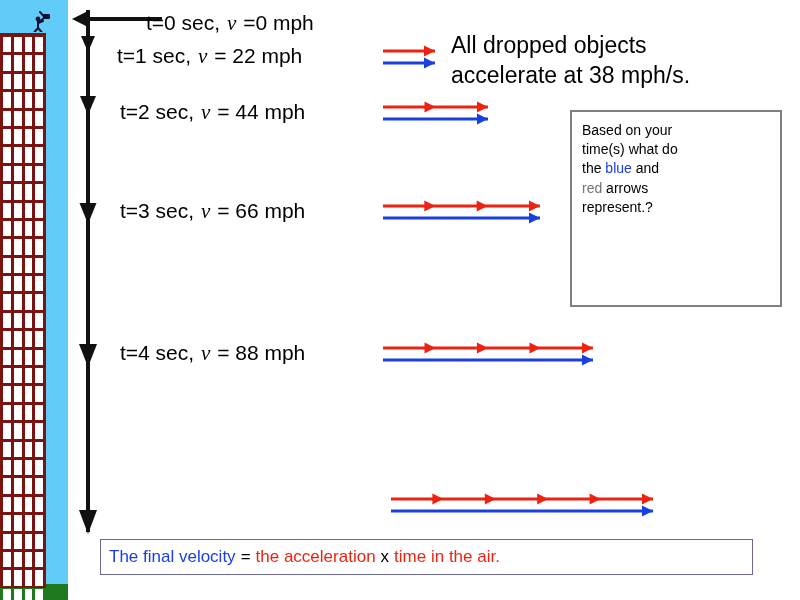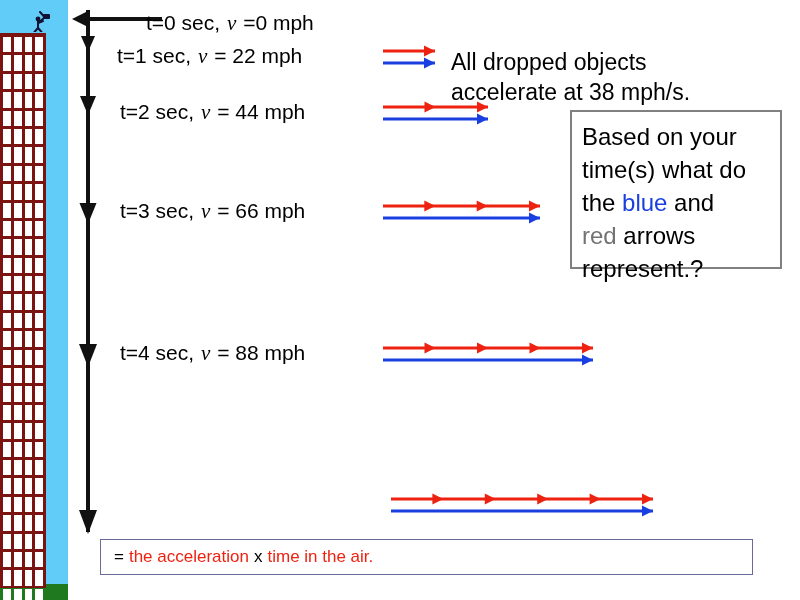--- a/index.html
+++ b/index.html
@@ -79,37 +79,37 @@
     padding: 0 1px;
   }
   .arrowpair {
     position: absolute;
     height: 26px;
   }
 
   
   #callout {
     position: absolute;
-    left: 451px; top: 47px;
+    left: 451px; top: 30px;
     width: 340px;
     font-size: 23px;
     line-height: 1.32;
     color: #000000;
   }
 
   
   #question-box {
     position: absolute;
     left: 570px; top: 110px;
-    width: 212px; height: 159px;
+    width: 212px; height: 197px;
     border: 2px solid #808080;
     background: #ffffff;
     box-sizing: border-box;
     padding: 9px 8px 0 10px;
-    font-size: 24px;
+    font-size: 14px;
     line-height: 1.37;
     color: #000000;
   }
   .blue-word { color: #1a3fe0; }
   .red-word  { color: #737373; }
 
   
   #caption {
     position: absolute;
     left: 100px; top: 539px;
@@ -391,20 +391,21 @@
 
   <div id="question-box">
     <div>Based on your</div>
     <div>time(s) what do</div>
     <div><span>the </span><span class="blue-word">blue</span><span> and</span></div>
     <div><span class="red-word">red</span><span> arrows</span></div>
     <div>represent.?</div>
   </div>
 
   <div id="caption">
+    <span class="c-blue">The final velocity</span>
       <span class="sp"></span>
       <span class="c-dark">=</span>
       <span class="sp"></span>
       <span class="c-red">the acceleration</span>
       <span class="sp"></span>
       <span class="c-dark">x</span>
       <span class="sp"></span>
       <span class="c-red">time in the air.</span>
   </div>
 

